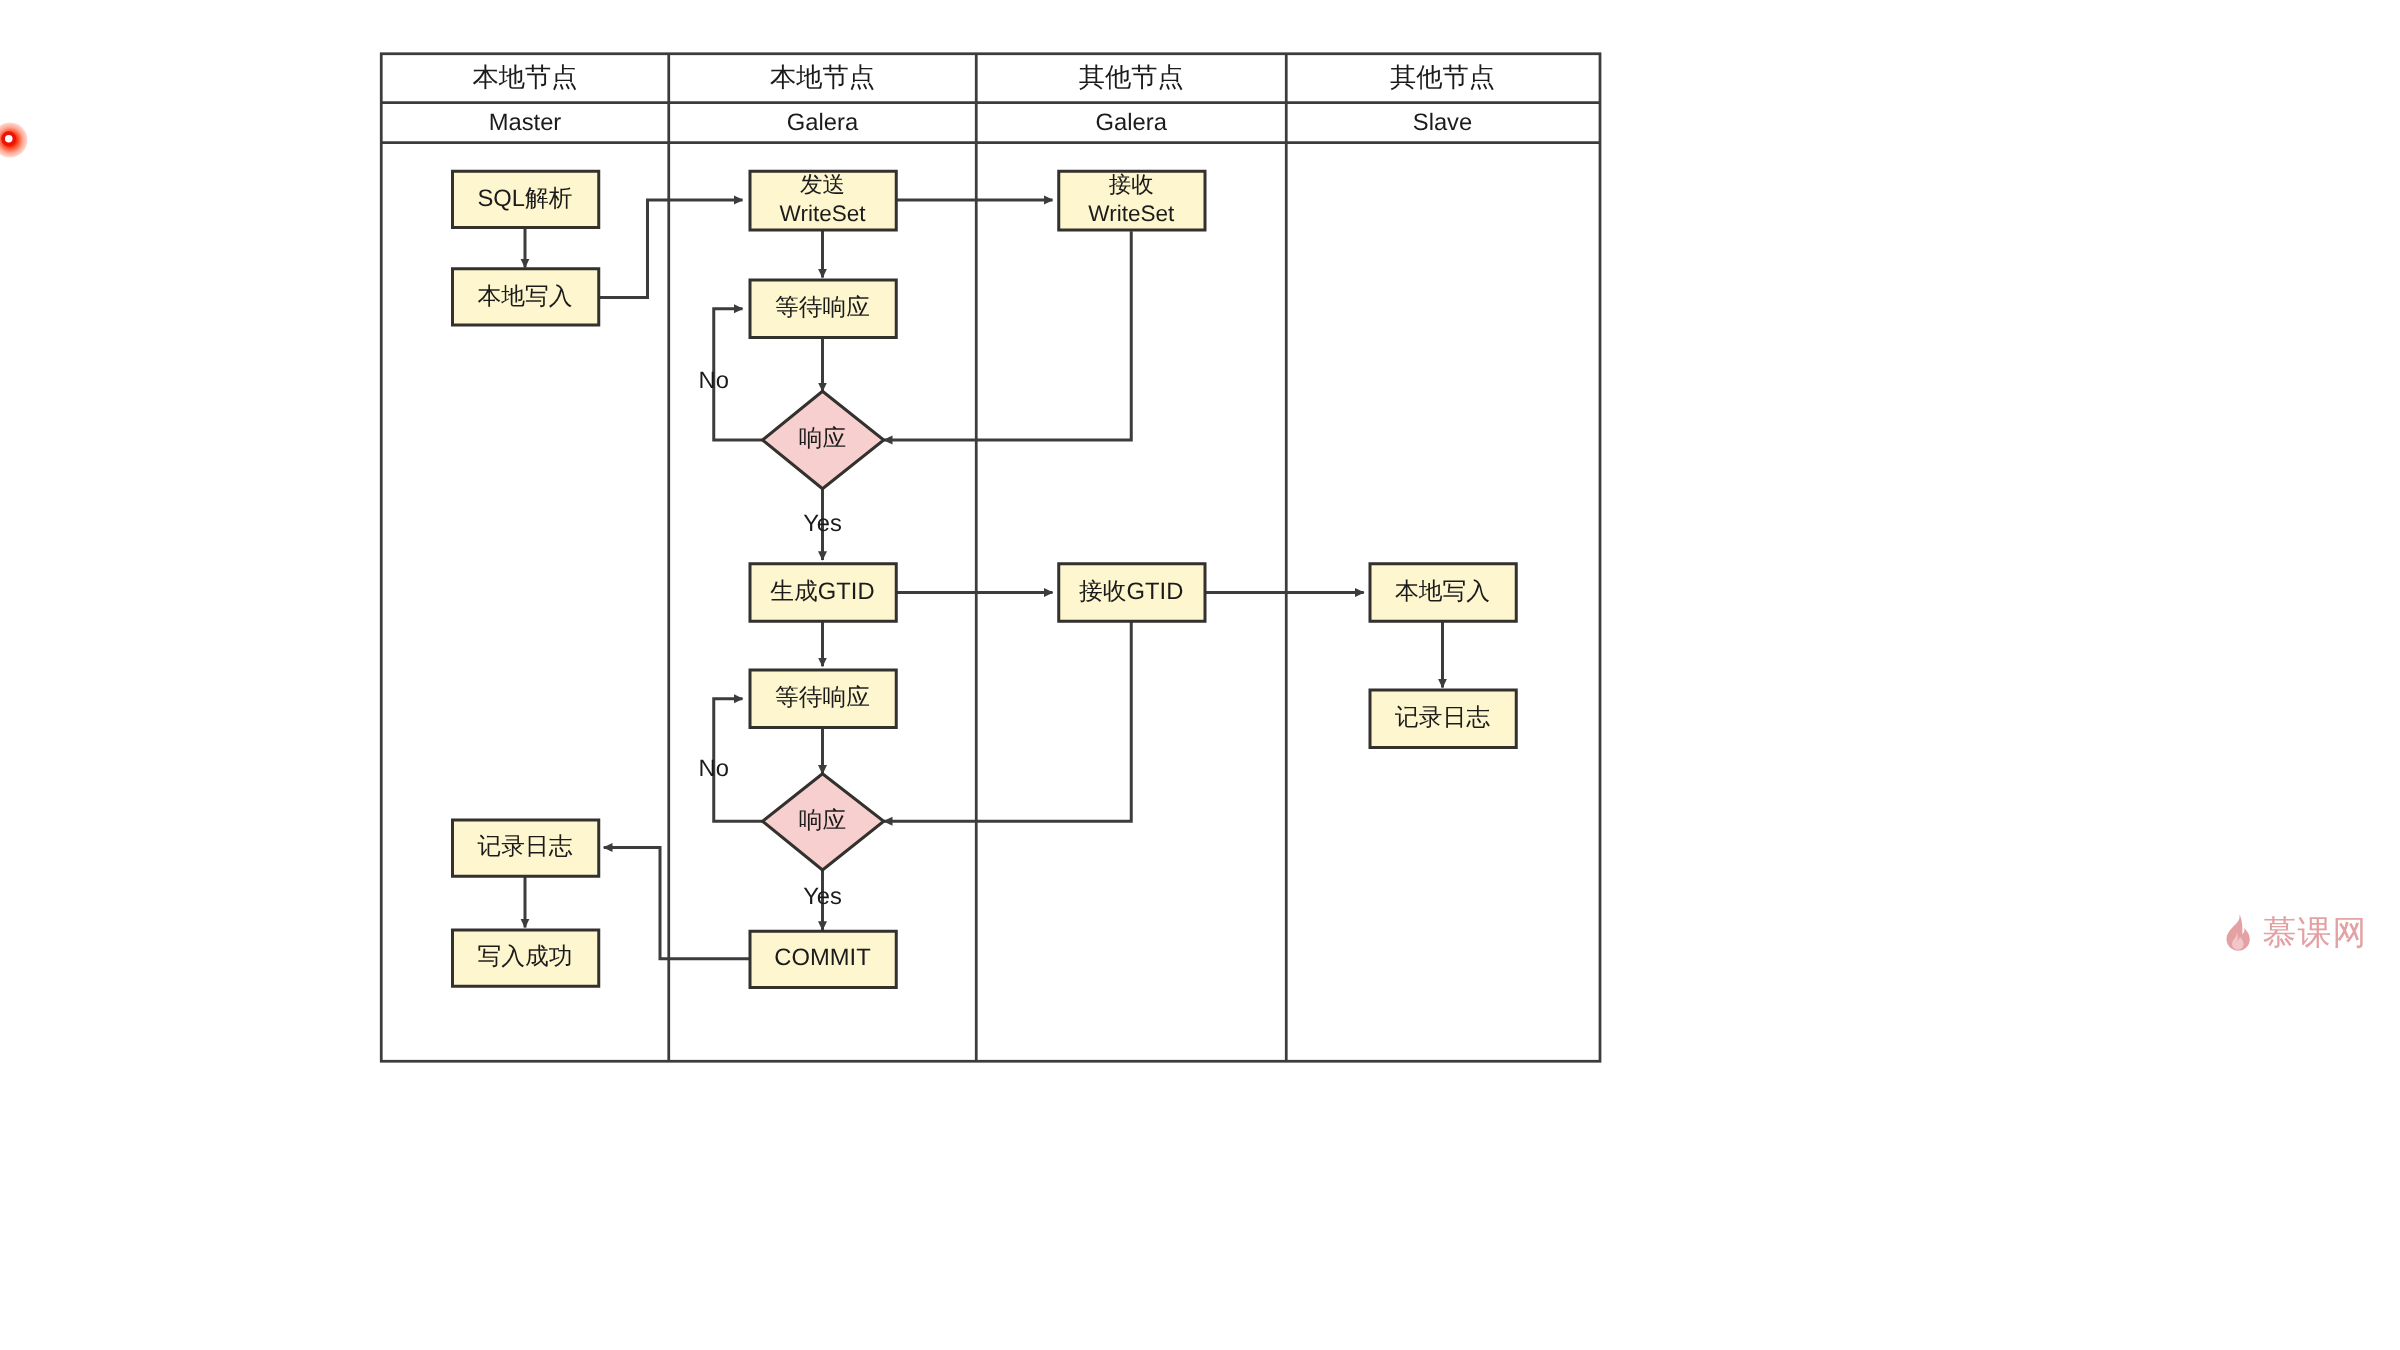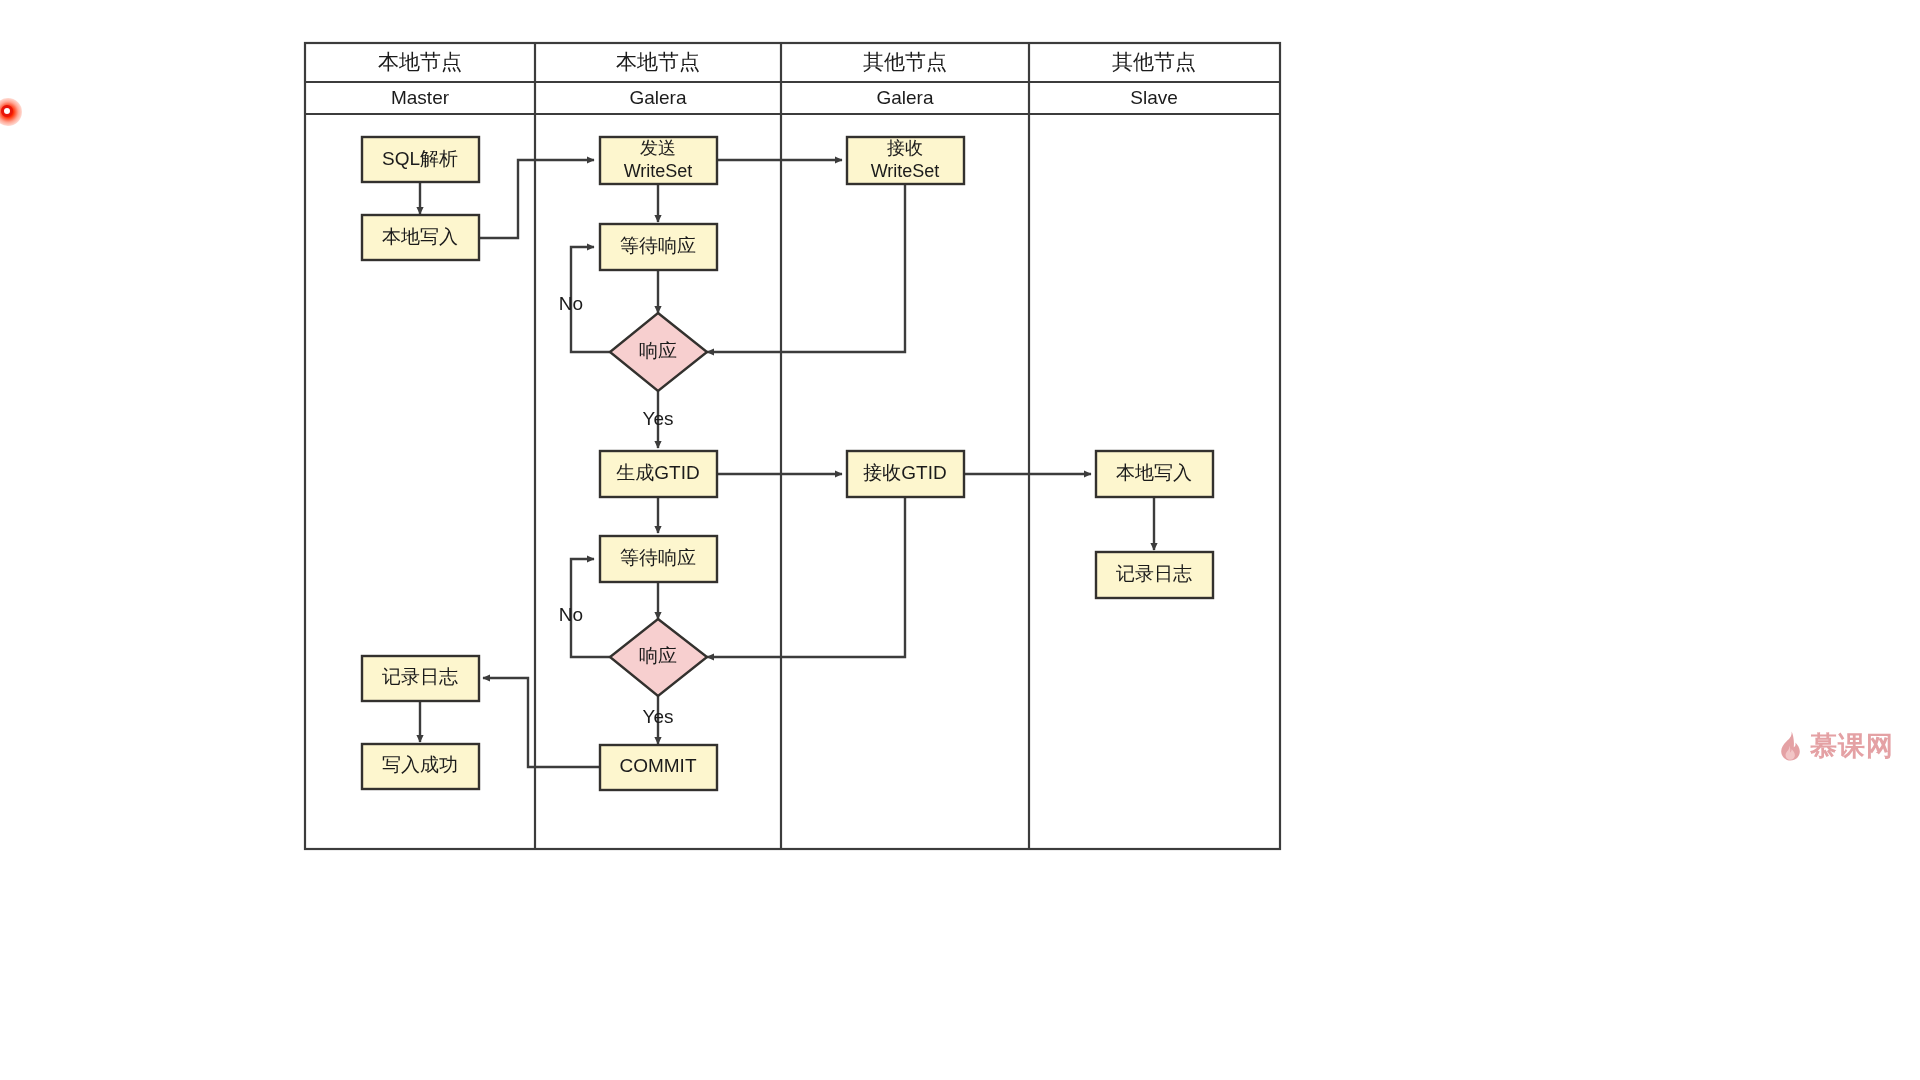--- a/index.html
+++ b/index.html
@@ -40,21 +40,21 @@
   }
 
   
   #watermark{
     position:absolute;right:26px;bottom:20px;
     display:flex;align-items:center;gap:7px;
     opacity:0.95;
   }
   #watermark .wm-text{
     font-size:27px;color:#e39ca0;letter-spacing:1px;
-    font-family:"DejaVu Sans","Liberation Sans",sans-serif;font-weight:700;
+    font-family:"DejaVu Sans","Liberation Sans",sans-serif;font-weight:400;
   }
   #watermark .wm-flame{width:26px;height:30px;display:block;}
 </style>
 </head>
 <body>
 
 <div id="stage">
 
   <svg id="diagram" viewBox="0 0 1920 1080">
     <defs>

